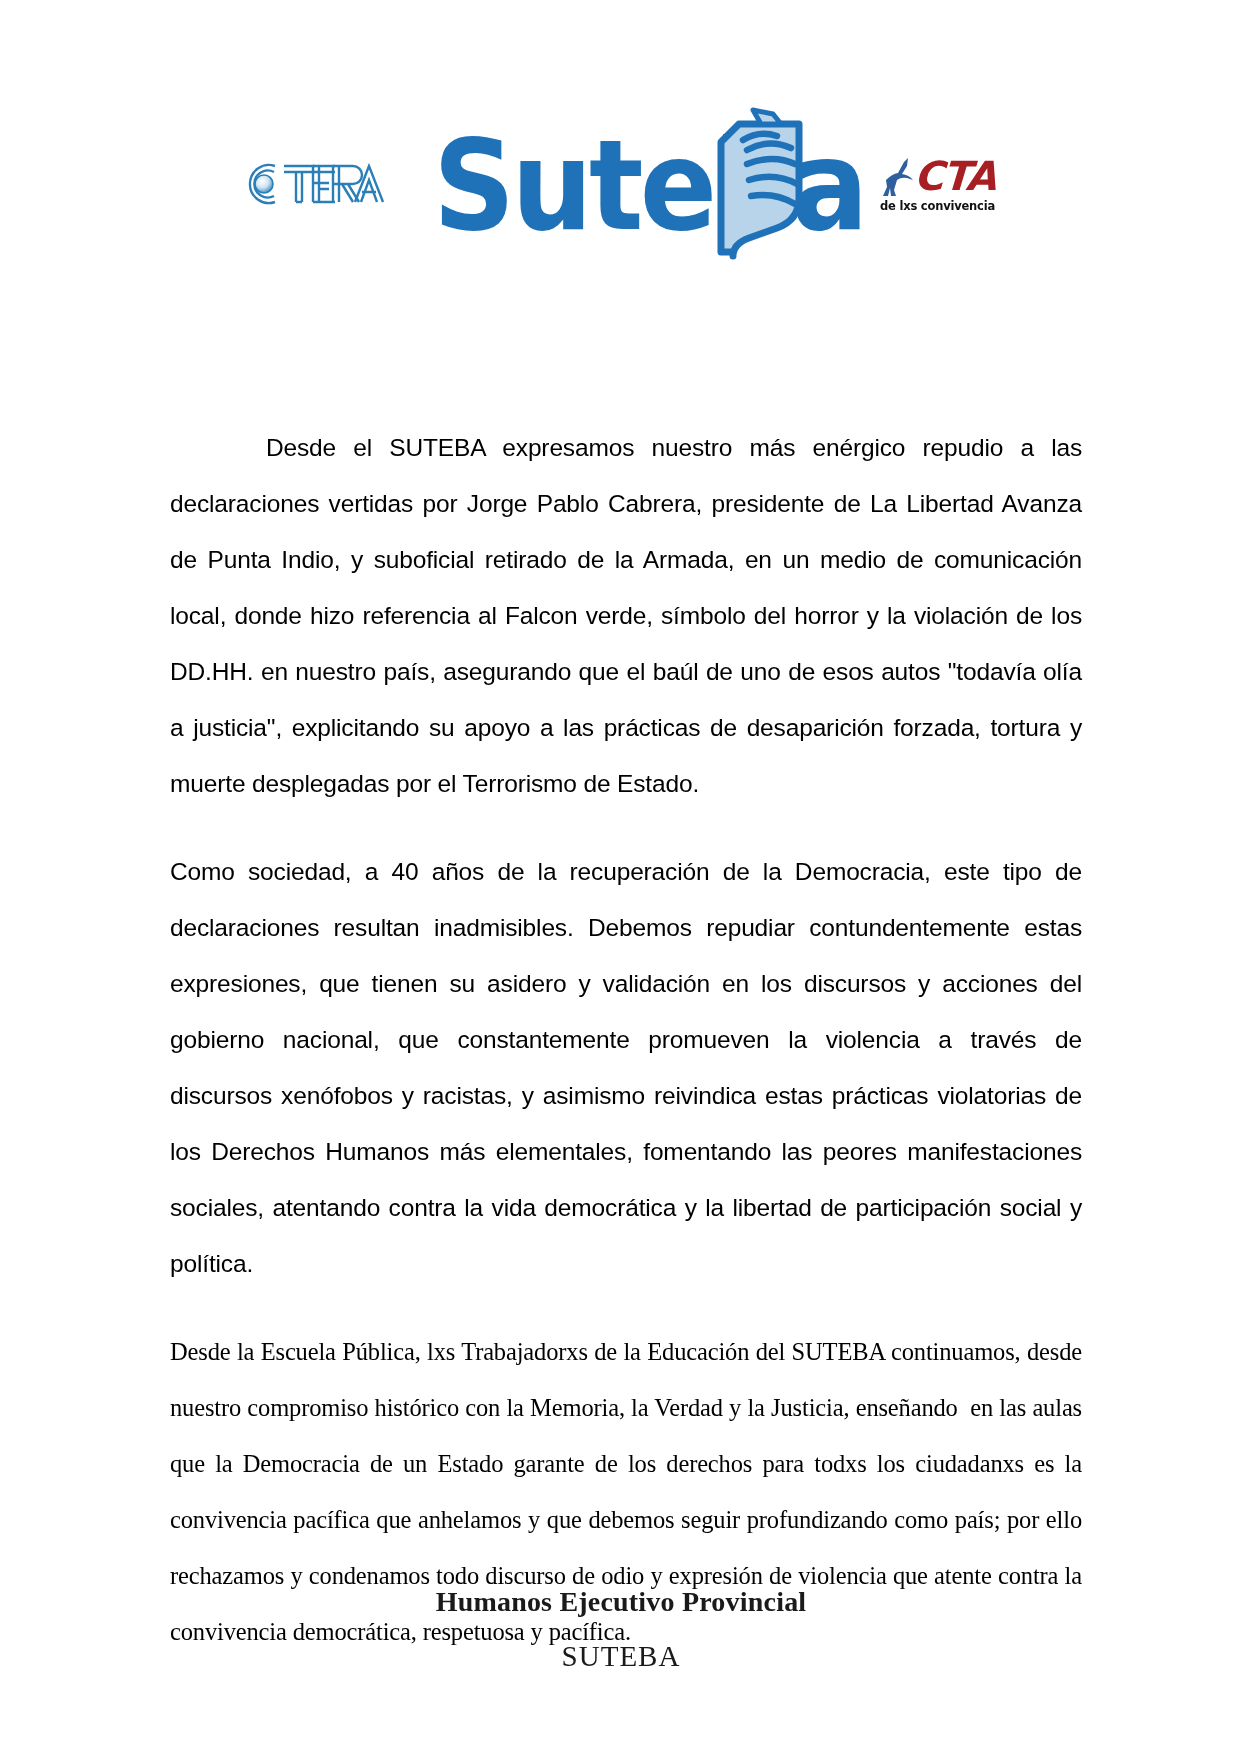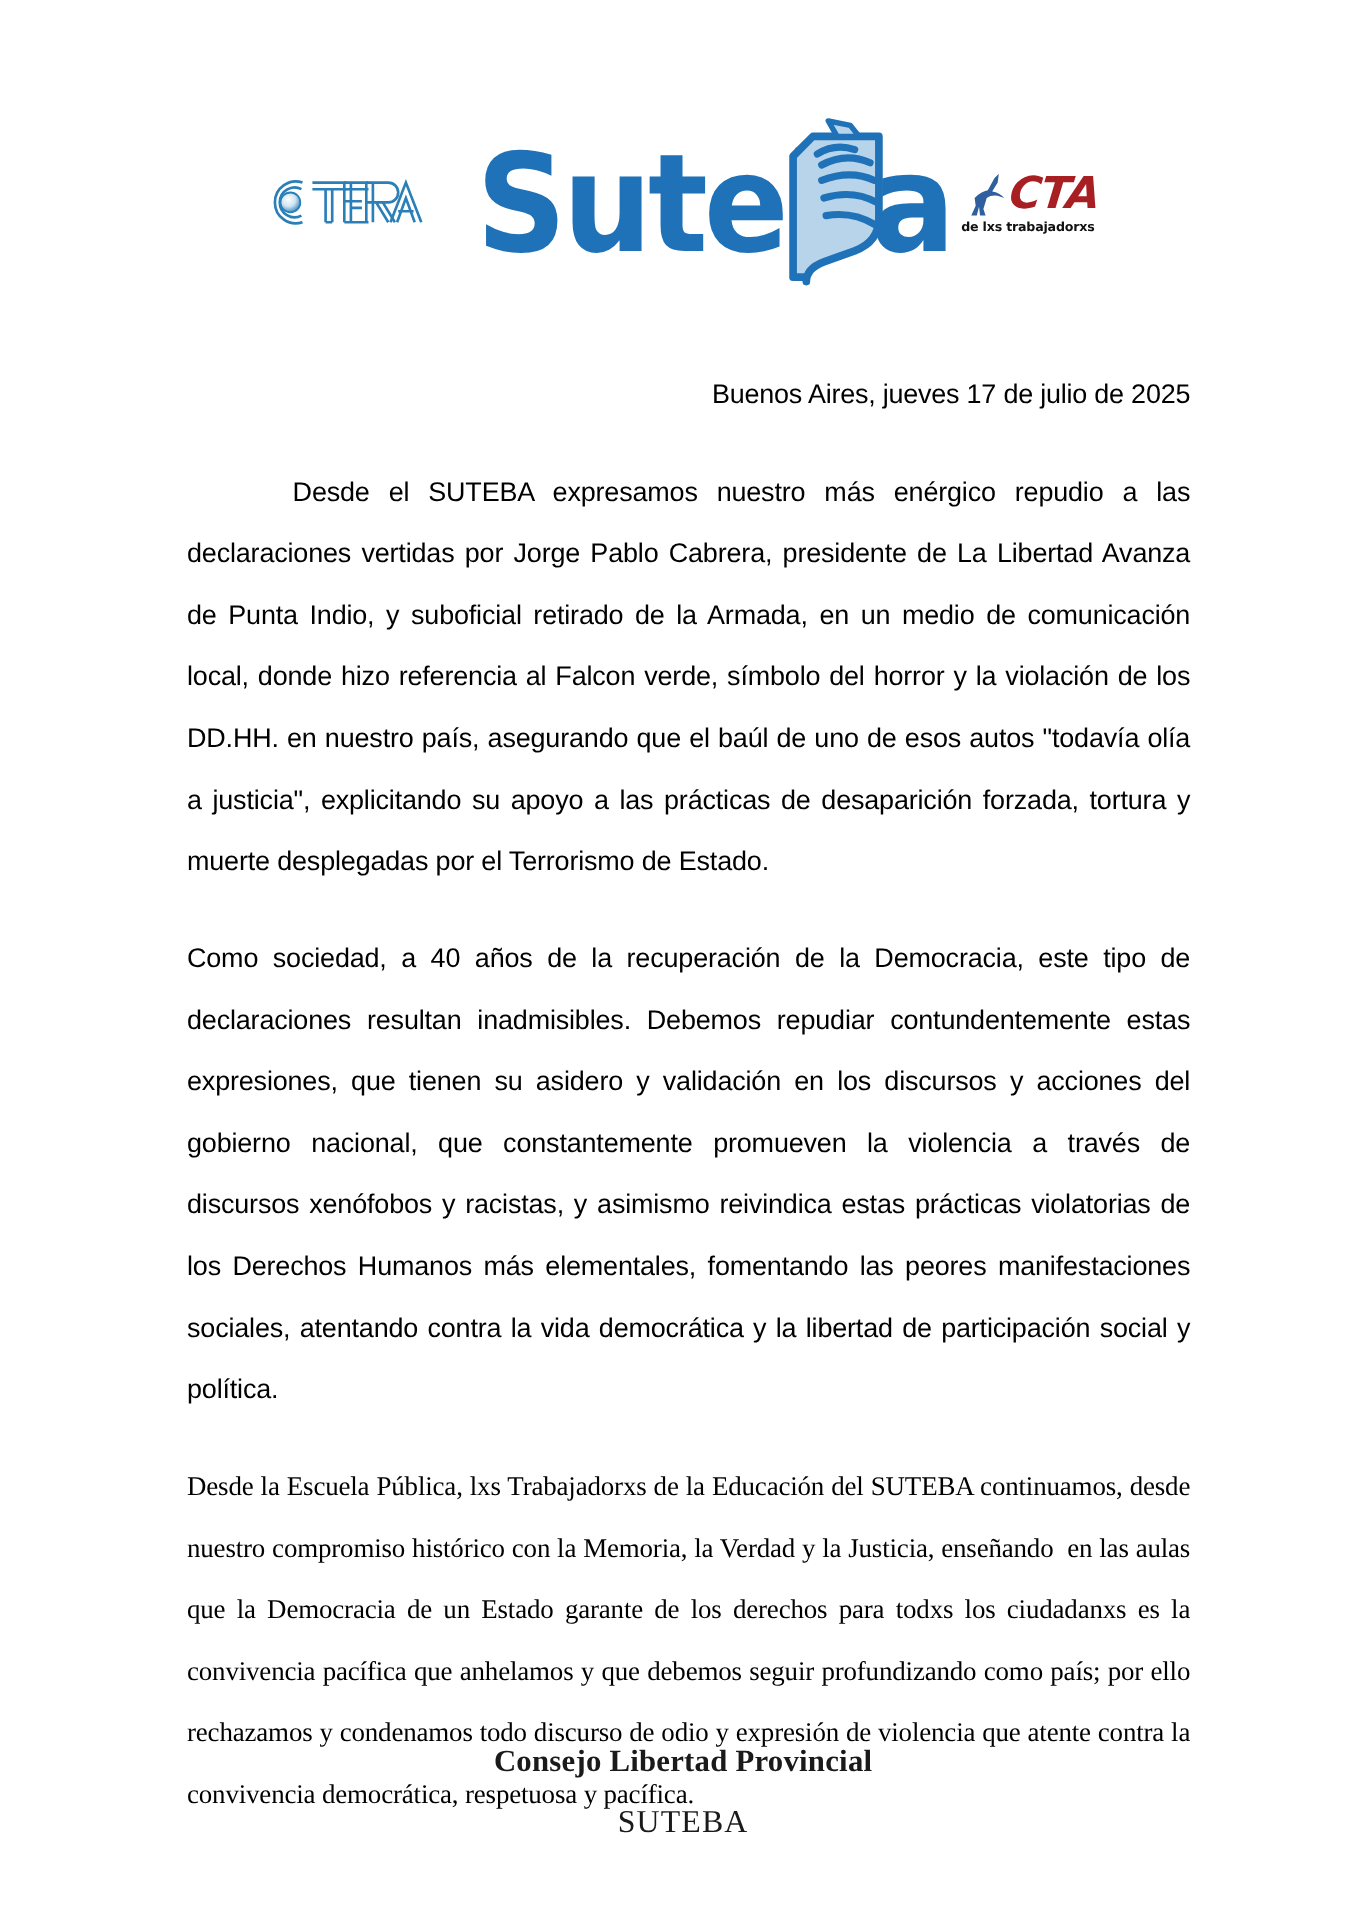--- a/index.html
+++ b/index.html
@@ -209,31 +209,30 @@
       </svg>
     </div>
 
     <div class="cta-logo">
       <div class="cta-row">
         <svg class="cta-figure" viewBox="0 0 34 44" aria-hidden="true">
           <path d="M4 26 Q10 20 16 19 L22 8 L26 4 L25 12 L20 20 Q27 21 31 26 L25 24 Q19 23 15 26 L12 36 L14 42 L9 42 L8 34 L6 42 L1 42 L5 33 Z" fill="#2f5f9e"></path>
         </svg>
         <span class="cta-letters">CTA</span>
       </div>
-      <div class="cta-sub">de lxs trabajadorxs</div>
+      <div class="cta-sub">de lxs convivencia</div>
     </div>
 
   </div>
 
-  <div class="dateline">Buenos Aires, jueves 17 de julio de 2025</div>
 
   <div class="body-text">
     <p class="para indent">Desde el SUTEBA expresamos nuestro más enérgico repudio a las declaraciones vertidas por Jorge Pablo Cabrera, presidente de La Libertad Avanza de Punta Indio, y suboficial retirado de la Armada, en un medio de comunicación local, donde hizo referencia al Falcon verde, símbolo del horror y la violación de los DD.HH. en nuestro país, asegurando que el baúl de uno de esos autos "todavía olía a justicia", explicitando su apoyo a las prácticas de desaparición forzada, tortura y muerte desplegadas por el Terrorismo de Estado.</p>
     <p class="para">Como sociedad, a 40 años de la recuperación de la Democracia, este tipo de declaraciones resultan inadmisibles. Debemos repudiar contundentemente estas expresiones, que tienen su asidero y validación en los discursos y acciones del gobierno nacional, que constantemente promueven la violencia a través de discursos xenófobos y racistas, y asimismo reivindica estas prácticas violatorias de los Derechos Humanos más elementales, fomentando las peores manifestaciones sociales, atentando contra la vida democrática y la libertad de participación social y política.</p>
     <p class="para">Desde la Escuela Pública, lxs Trabajadorxs de la Educación del SUTEBA continuamos, desde nuestro compromiso histórico con la Memoria, la Verdad y la Justicia, enseñando  en las aulas que la Democracia de un Estado garante de los derechos para todxs los ciudadanxs es la convivencia pacífica que anhelamos y que debemos seguir profundizando como país; por ello rechazamos y condenamos todo discurso de odio y expresión de violencia que atente contra la convivencia democrática, respetuosa y pacífica.</p>
   </div>
 
   <div class="signature">
-    <div class="sig-line1">Consejo Libertad Provincial</div>
+    <div class="sig-line1">Humanos Ejecutivo Provincial</div>
     <div class="sig-line2">SUTEBA</div>
   </div>
 
 </div>
 
 </body></html>

